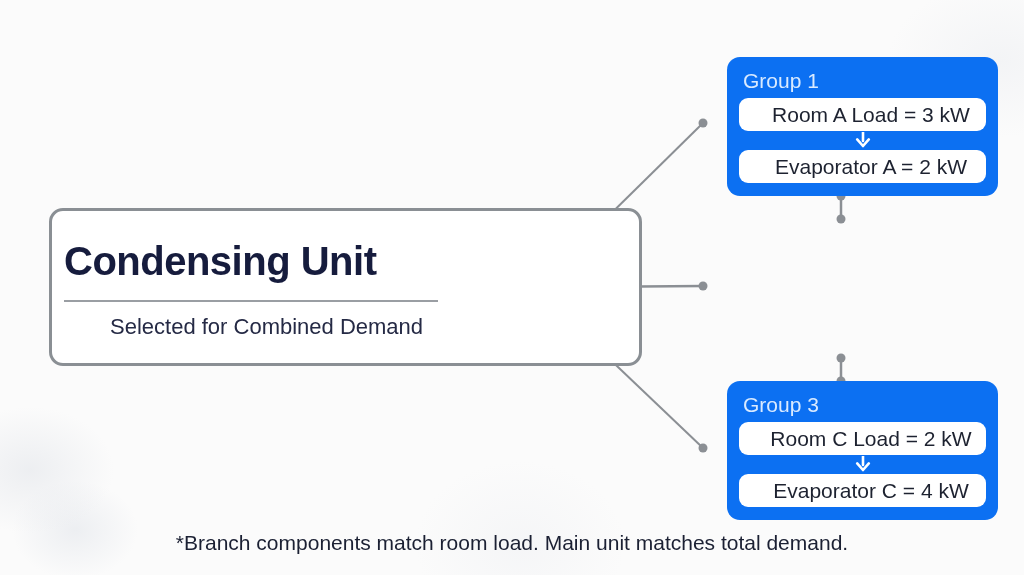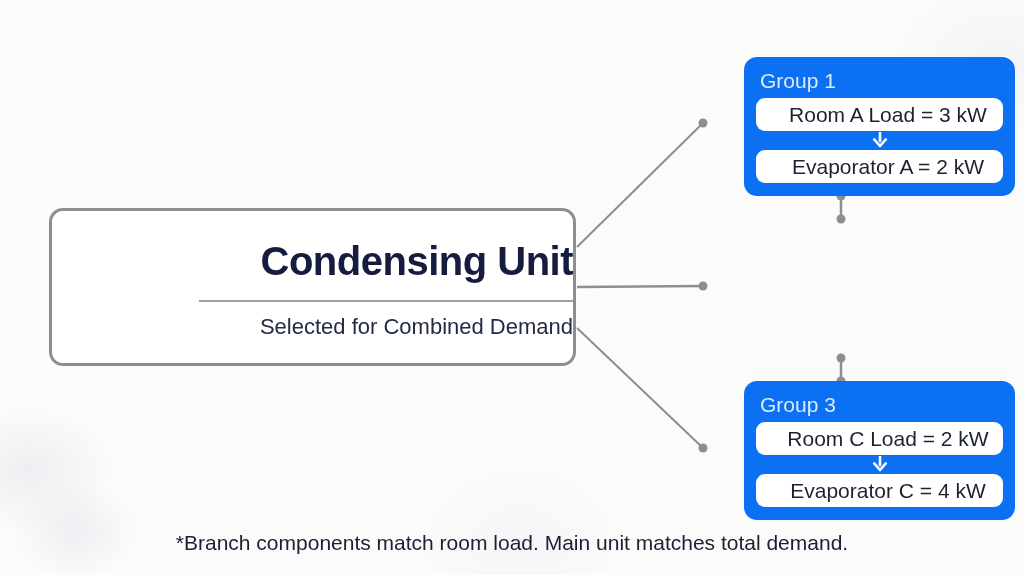--- a/index.html
+++ b/index.html
@@ -34,30 +34,31 @@
     width: 1024px;
     height: 575px;
     pointer-events: none;
   }
 
   
   .main-box {
     position: absolute;
     left: 49px;
     top: 208px;
-    width: 527px;
+    width: 593px;
     height: 158px;
     box-sizing: border-box;
     background: #ffffff;
     border: 3px solid #8a8f94;
     border-radius: 14px;
     display: flex;
     flex-direction: column;
-    align-items: flex-end;
+    align-items: flex-start;
     justify-content: center;
+    padding-left: 12px;
   }
   .main-title {
     font-size: 40px;
     font-weight: bold;
     color: #161c3d;
     letter-spacing: -0.5px;
     line-height: 1;
     margin-top: 4px;
     white-space: nowrap;
   }
@@ -66,26 +67,27 @@
     height: 2px;
     background: #9a9ea3;
     margin: 19px 0 14px 0;
   }
   .main-subtitle {
     font-size: 22px;
     font-weight: normal;
     color: #252a45;
     line-height: 1;
     white-space: nowrap;
+    margin-left: 46px;
   }
 
   
   .group {
     position: absolute;
-    left: 744px;
+    left: 727px;
     width: 271px;
     box-sizing: border-box;
     background: #0c70f2;
     border-radius: 13px;
     padding: 9px 12px 12px 12px;
   }
   #group-0 { top: 57px;  height: 139px; }
   #group-1 { top: 219px; height: 139px; }
   #group-2 { top: 381px; height: 139px; }
 

